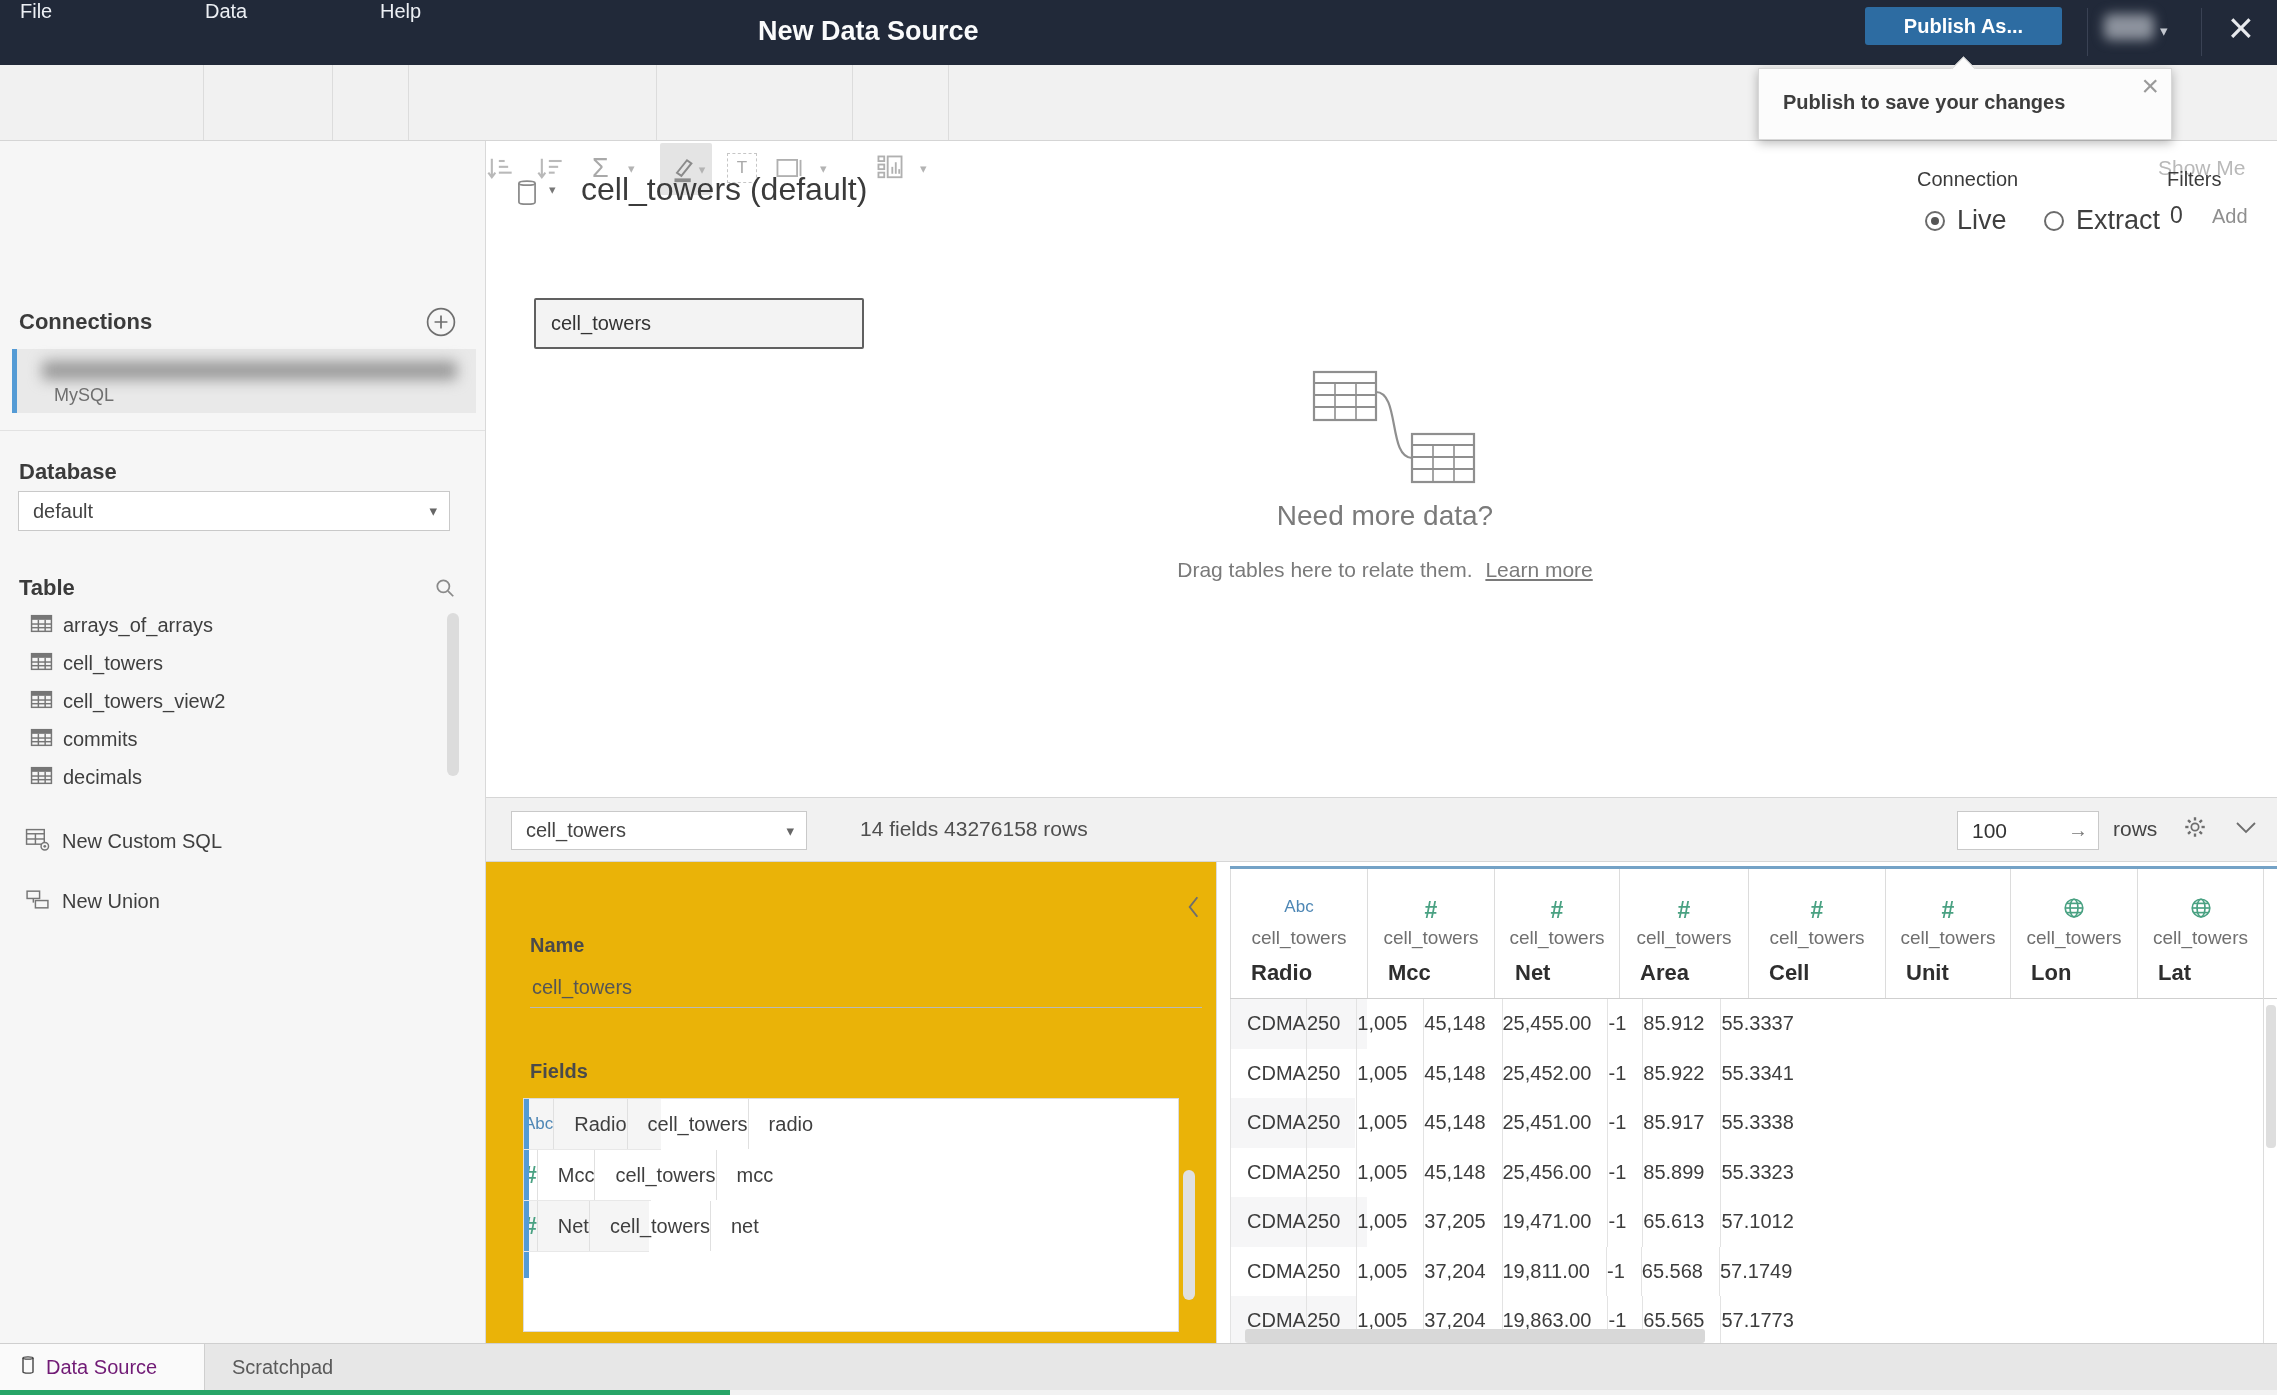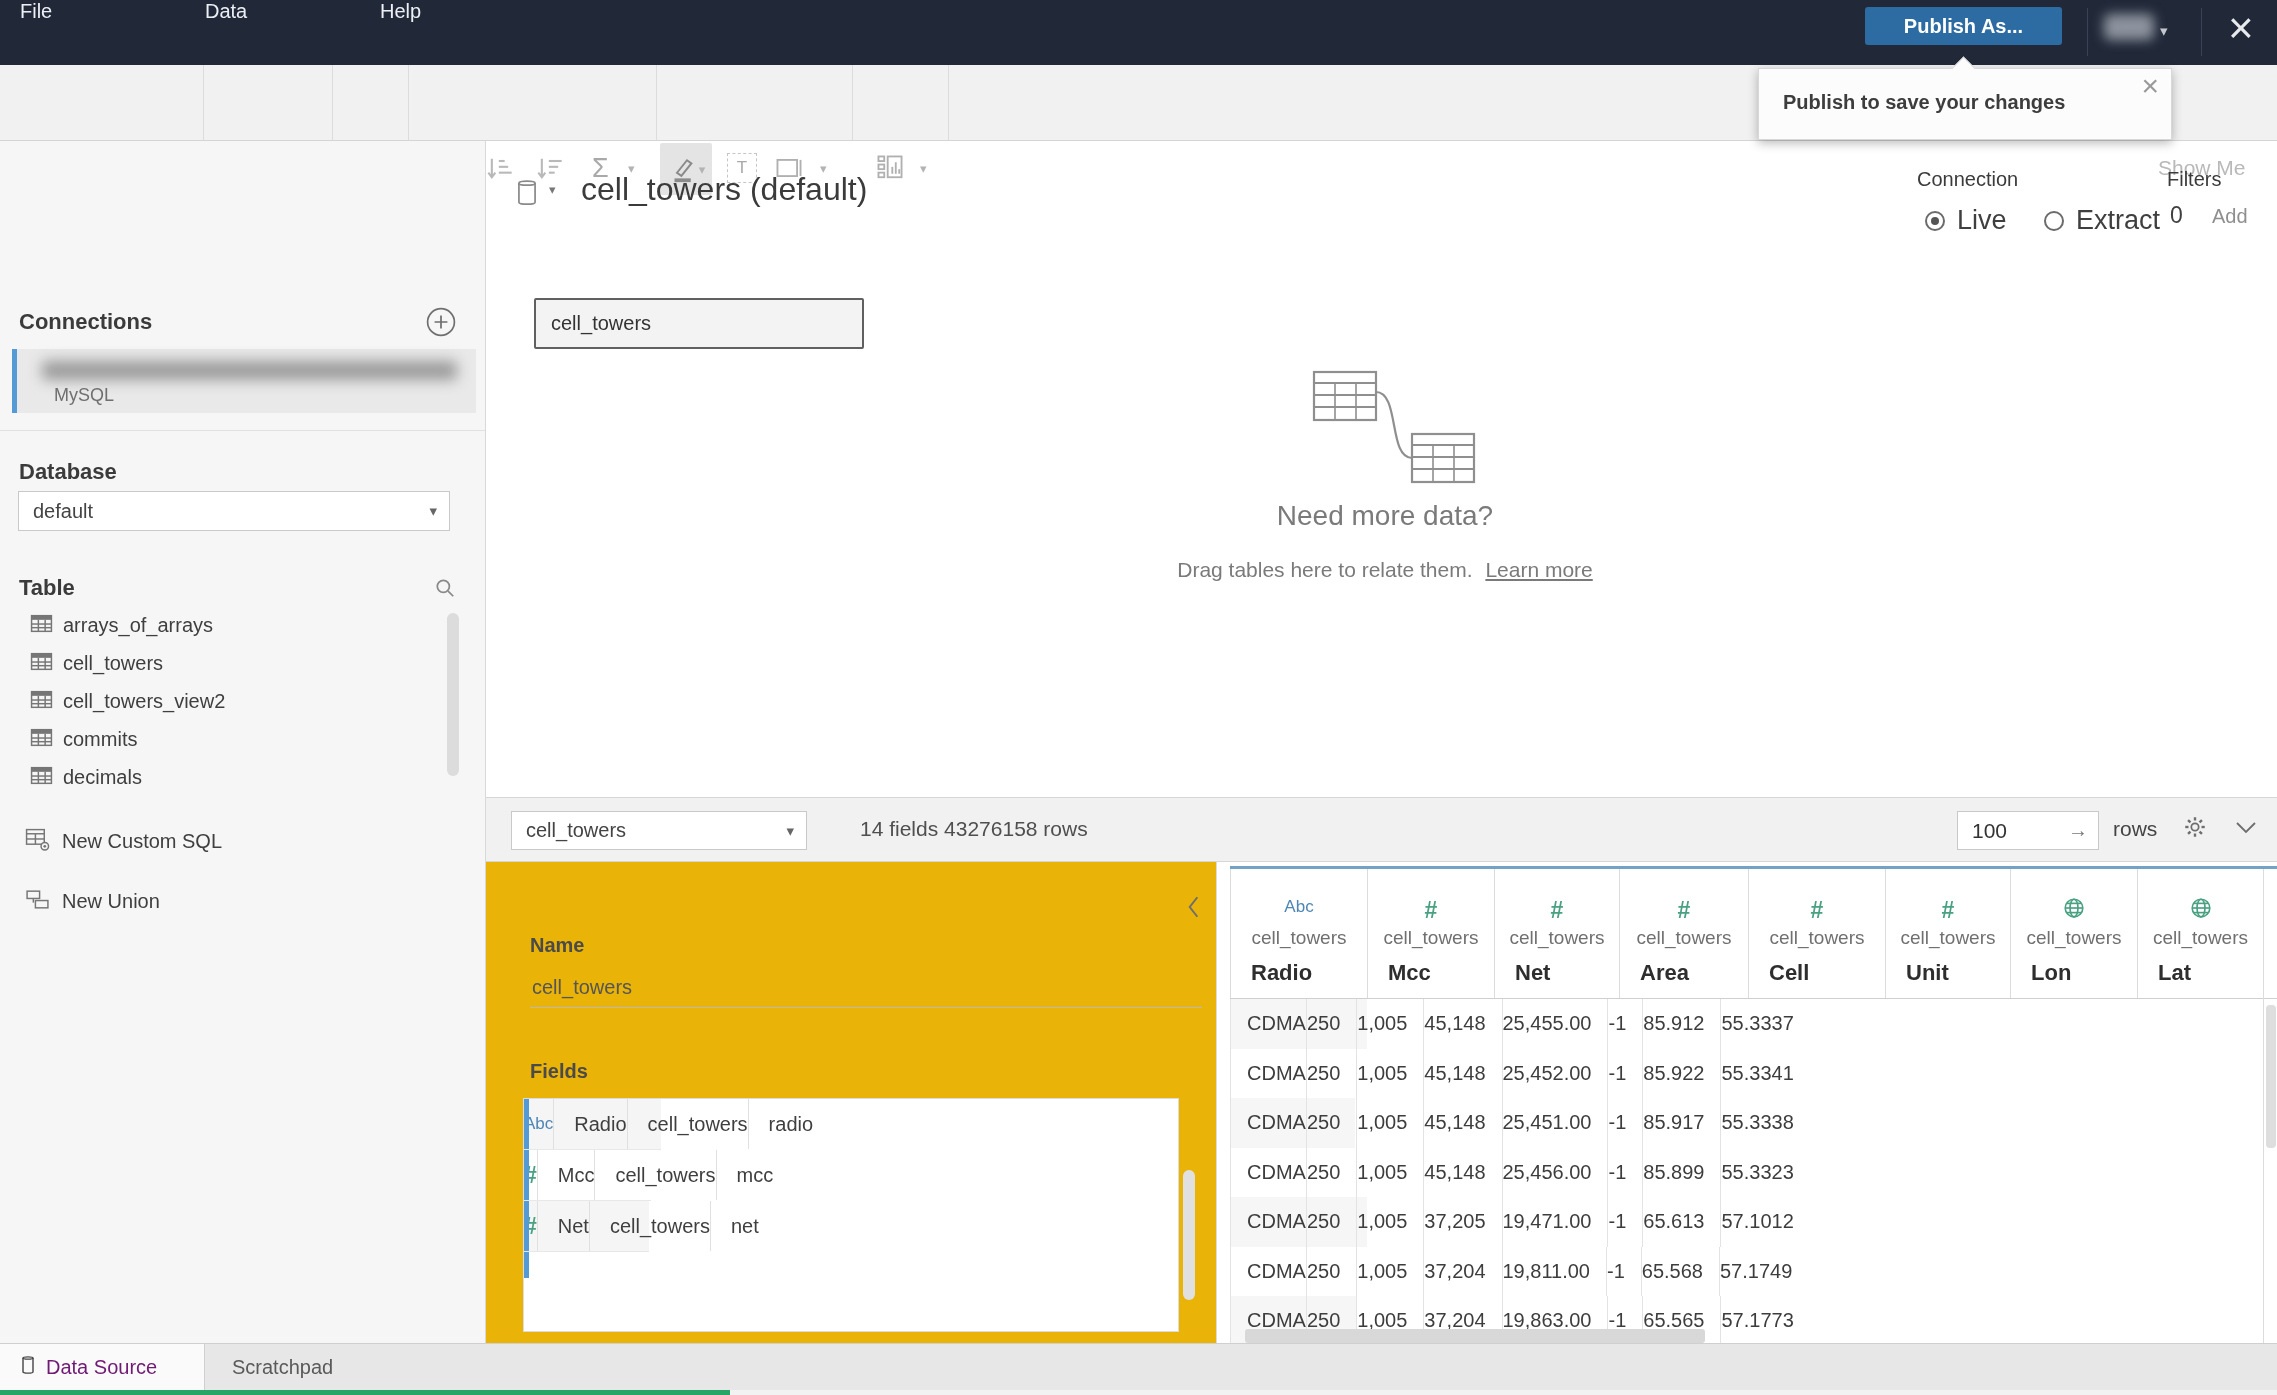--- a/index.html
+++ b/index.html
@@ -157,20 +157,21 @@
 
 <div id="app">
 
   <div class="abs topbar">
     <div class="abs menus">
 
     <span class="menu-item i0">File</span>
         <span class="menu-item i1">Data</span>
         <span class="menu-item i2">Help</span>
       </div>
+    <div class="abs app-title">New Data Source</div>
     <div class="abs publish-btn">Publish As...</div>
     <div class="abs tb-sep" style="left:2087px;"></div>
     <div class="abs avatar"></div>
     <div class="abs avatar-caret">▾</div>
     <div class="abs tb-sep" style="left:2201px;"></div>
     <div class="abs close-x">×</div>
   </div>
 
   <div class="abs toolbar">
     <span class="tbi" style="left:10px;">

